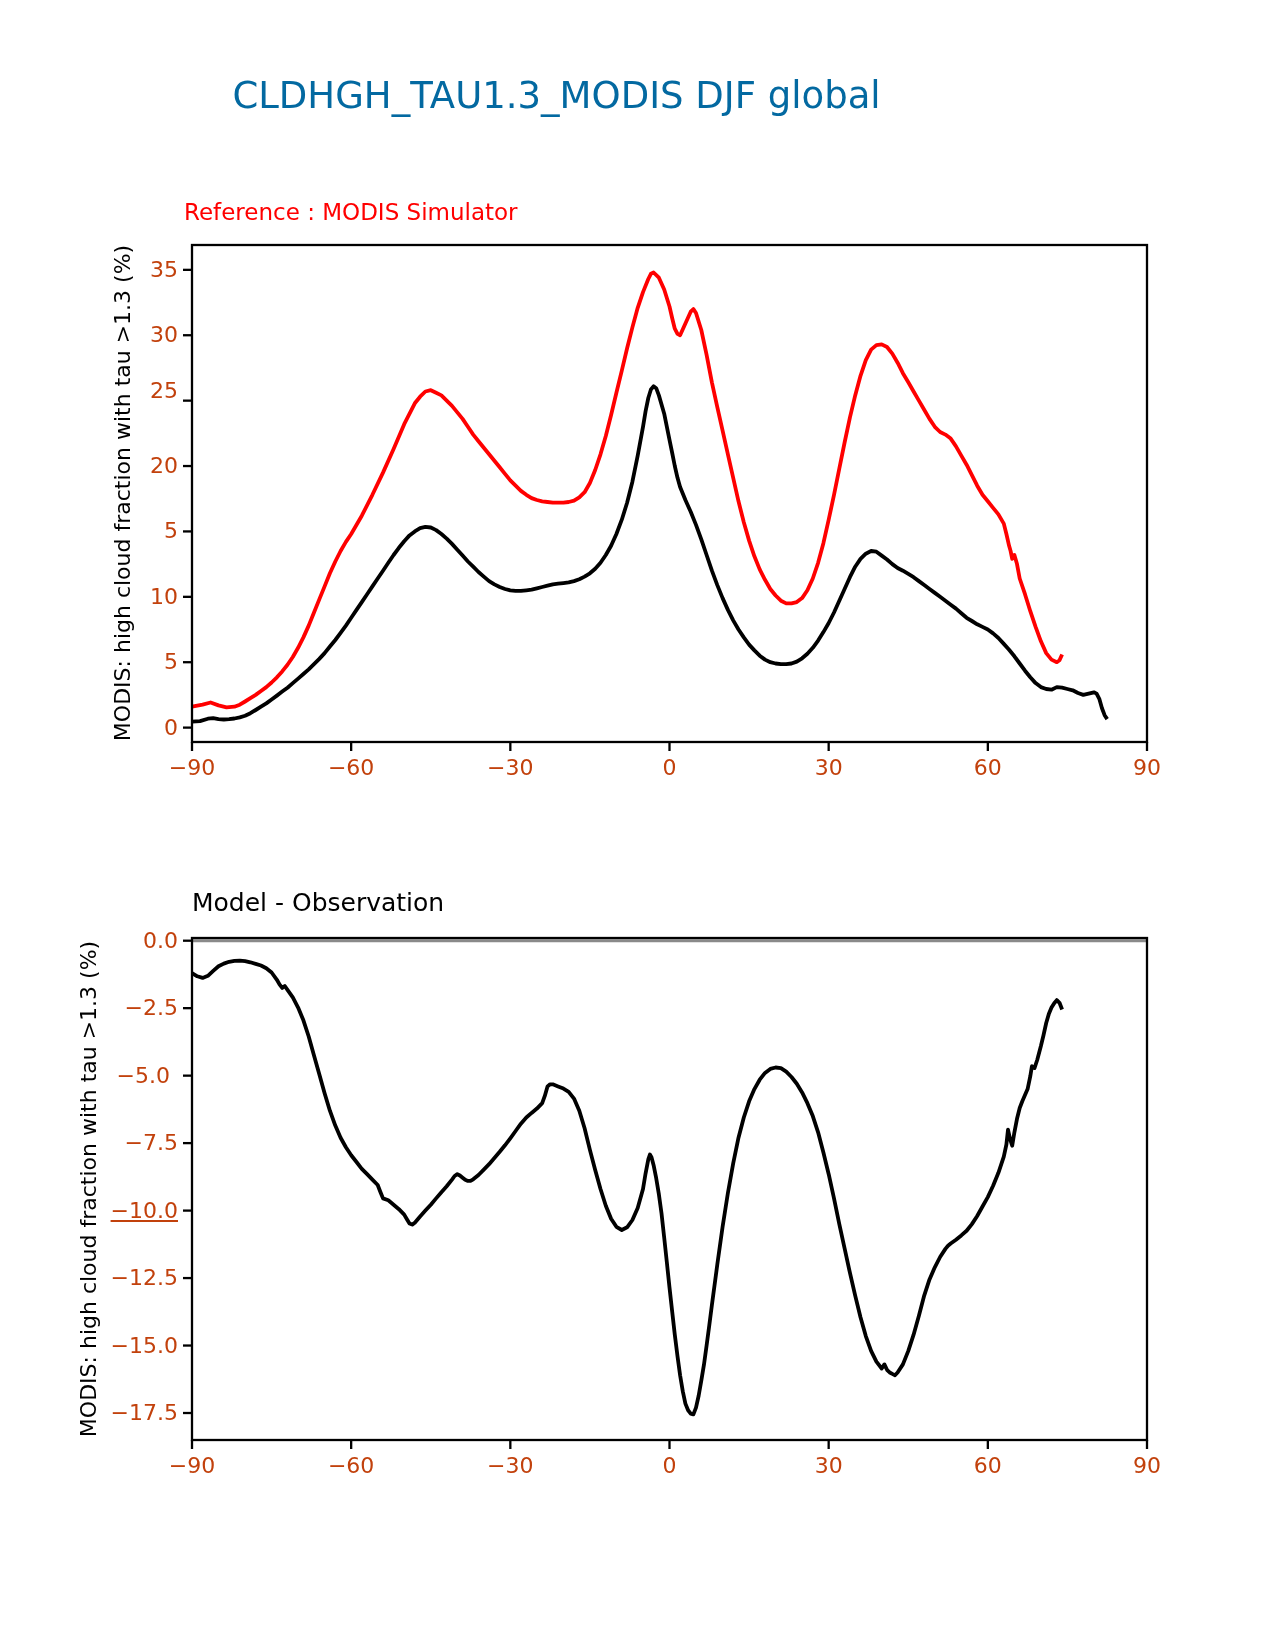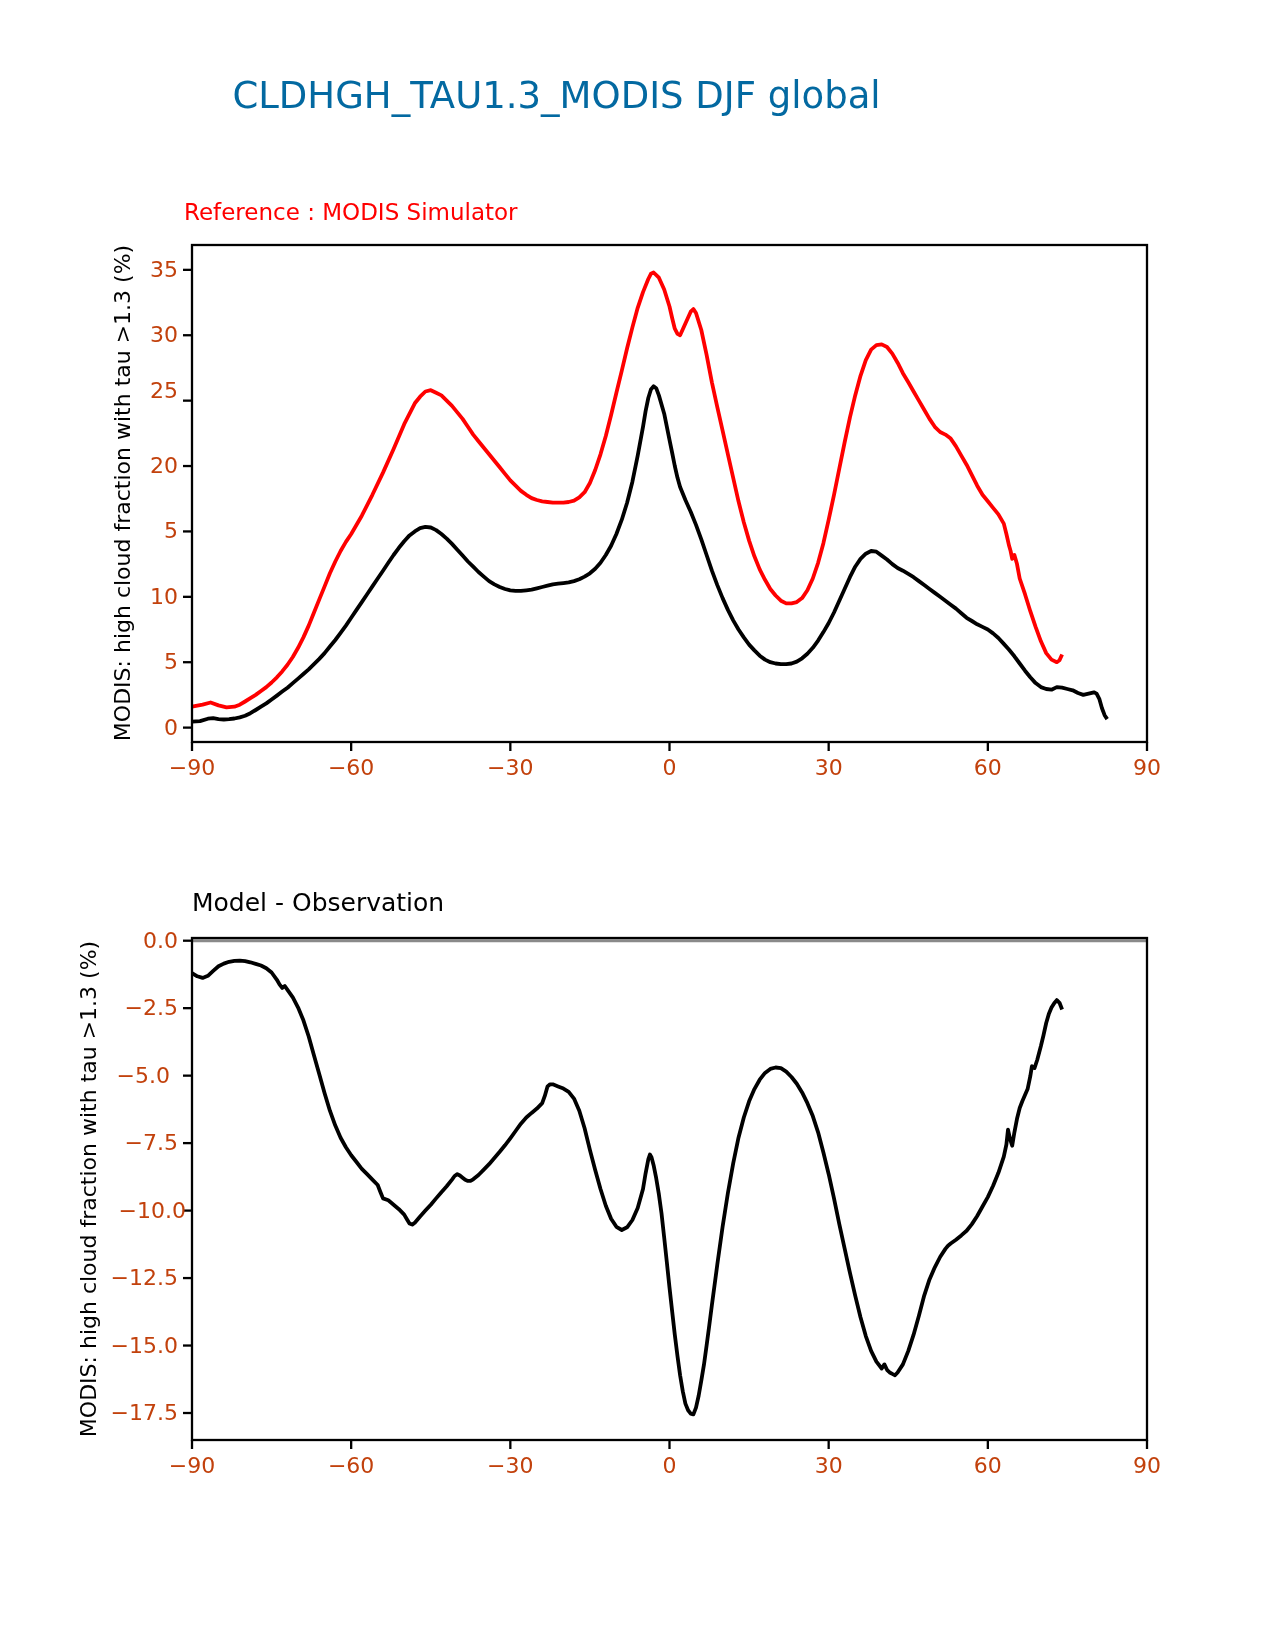--- a/index.html
+++ b/index.html
@@ -126,18 +126,18 @@
       <div class="tick-label xlab" style="left: 306.167px; top: 1452px; width: 90px;">−60</div>
       <div class="tick-label xlab" style="left: 465.333px; top: 1452px; width: 90px;">−30</div>
       <div class="tick-label xlab" style="left: 624.5px; top: 1452px; width: 90px;">0</div>
       <div class="tick-label xlab" style="left: 783.667px; top: 1452px; width: 90px;">30</div>
       <div class="tick-label xlab" style="left: 942.833px; top: 1452px; width: 90px;">60</div>
       <div class="tick-label xlab" style="left: 1102px; top: 1452px; width: 90px;">90</div>
       <div class="tick-label ylab" style="left: 68px; top: 926.699px; width: 110px;">0.0</div>
       <div class="tick-label ylab" style="left: 68px; top: 994.172px; width: 110px;">−2.5</div>
       <div class="tick-label ylab" style="left: 60px; top: 1061.65px; width: 110px;">−5.0</div>
       <div class="tick-label ylab" style="left: 68px; top: 1129.12px; width: 110px;">−7.5</div>
-      <div class="tick-label ylab" style="left: 76px; top: 1196.59px; width: 110px;">−10.0</div>
+      <div class="tick-label ylab" style="left: 68px; top: 1196.59px; width: 110px; text-decoration: underline;">−10.0</div>
       <div class="tick-label ylab" style="left: 68px; top: 1264.06px; width: 110px;">−12.5</div>
       <div class="tick-label ylab" style="left: 68px; top: 1331.54px; width: 110px;">−15.0</div>
       <div class="tick-label ylab" style="left: 68px; top: 1399.01px; width: 110px;">−17.5</div>
     </div>
 </div>
 
 </body></html>

